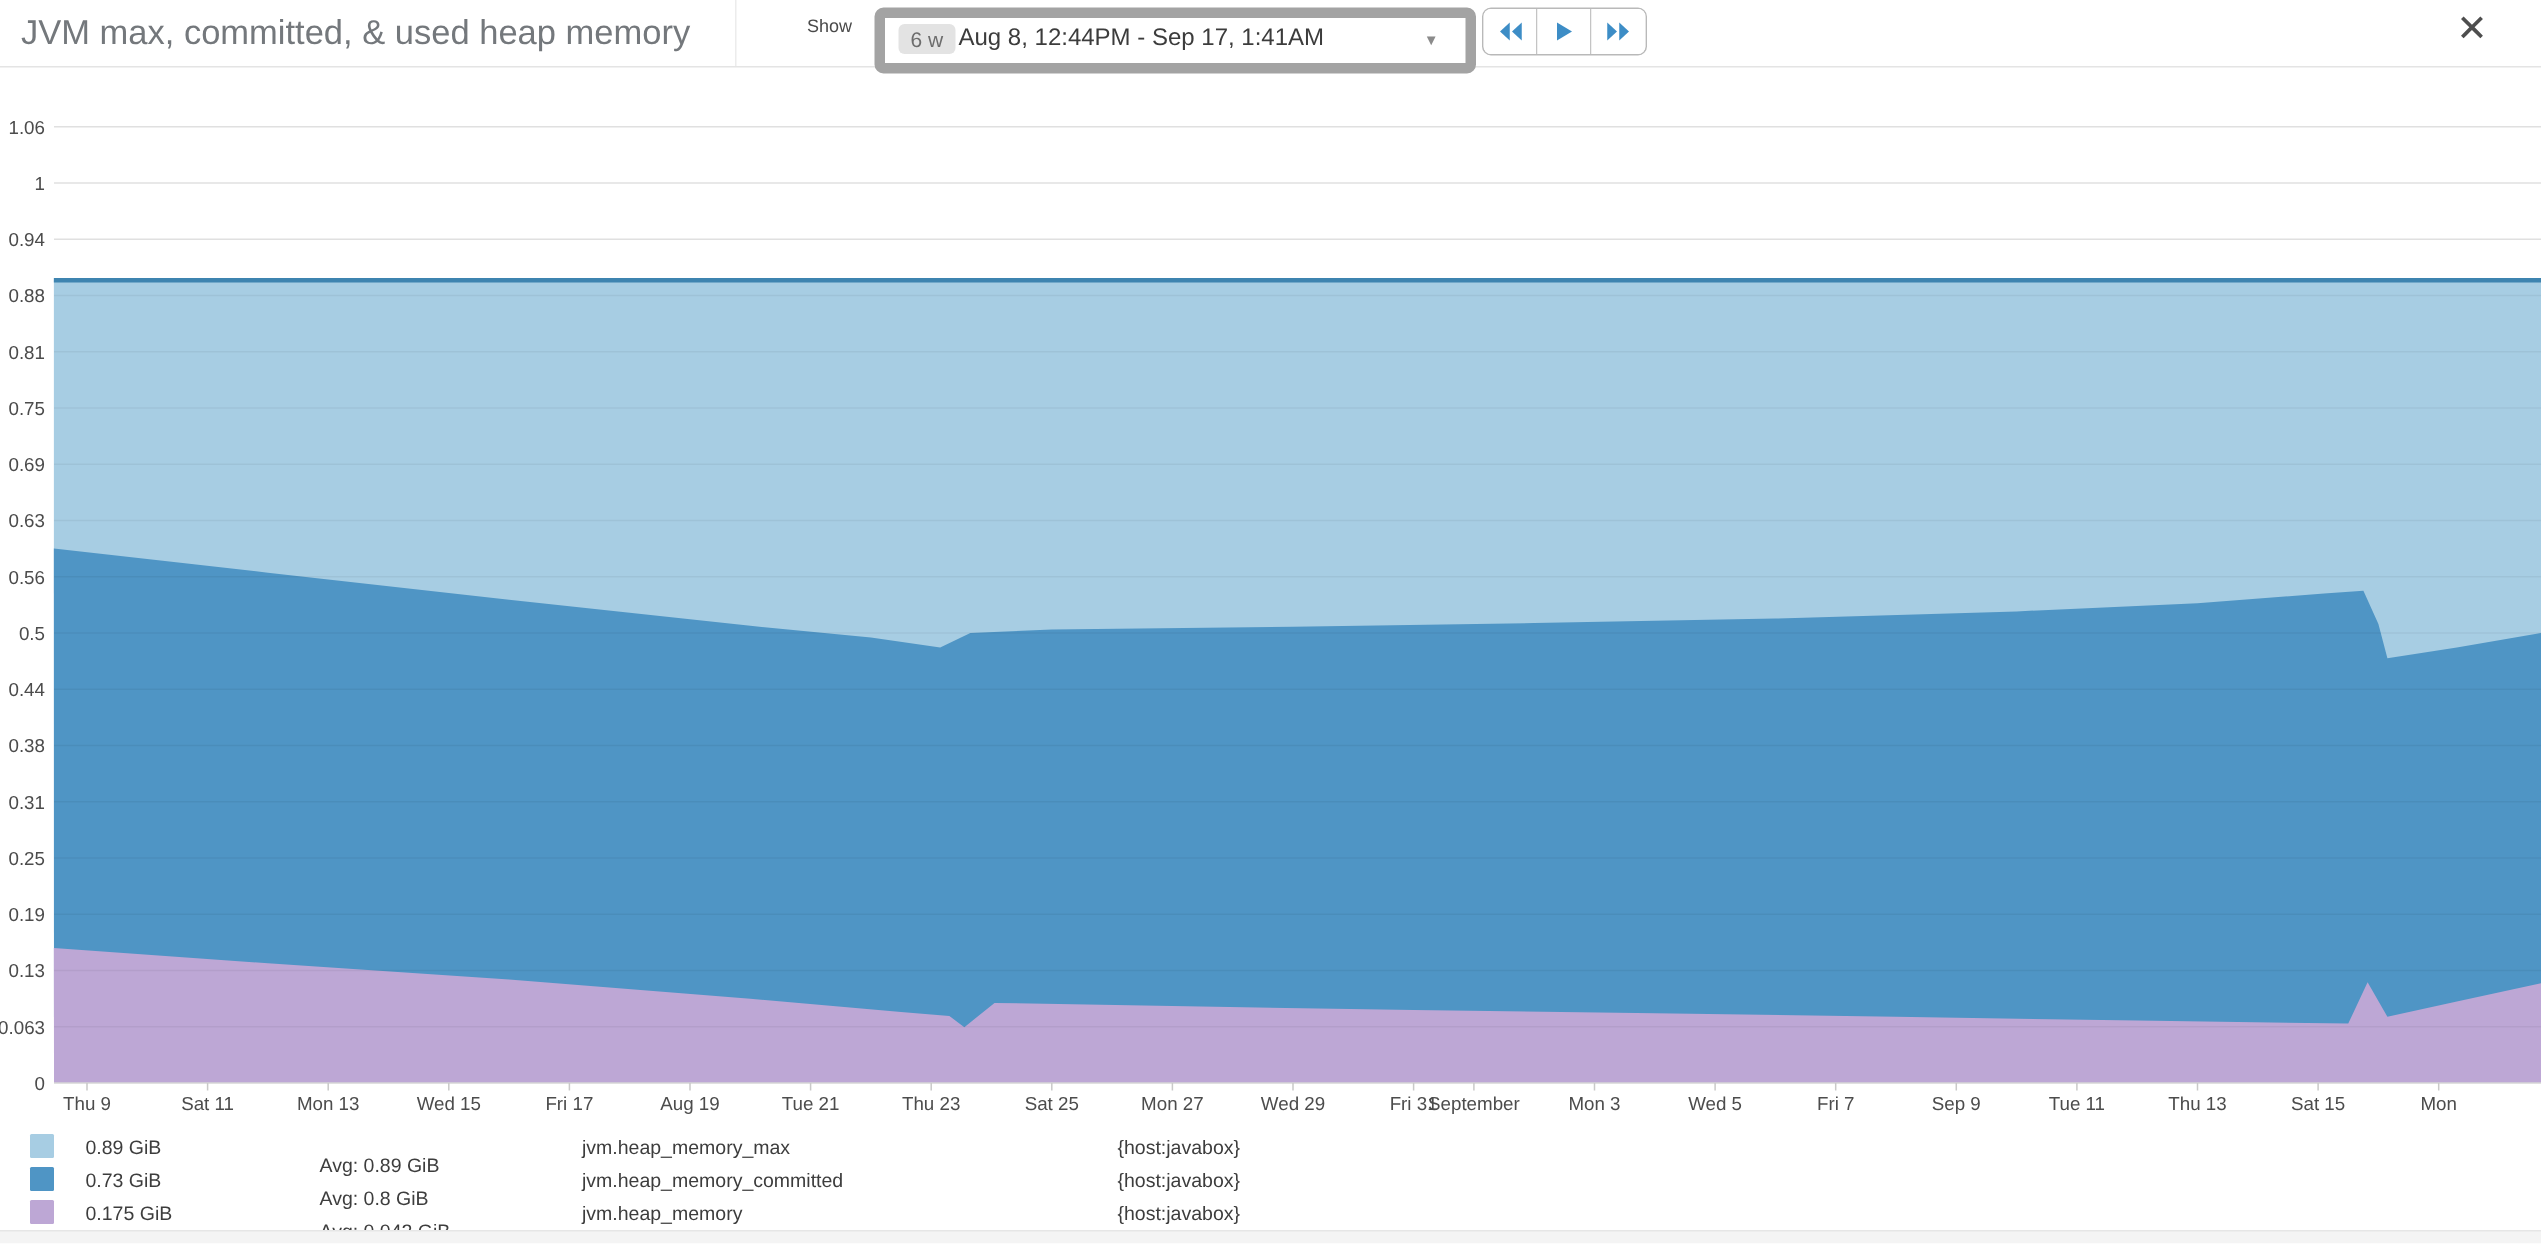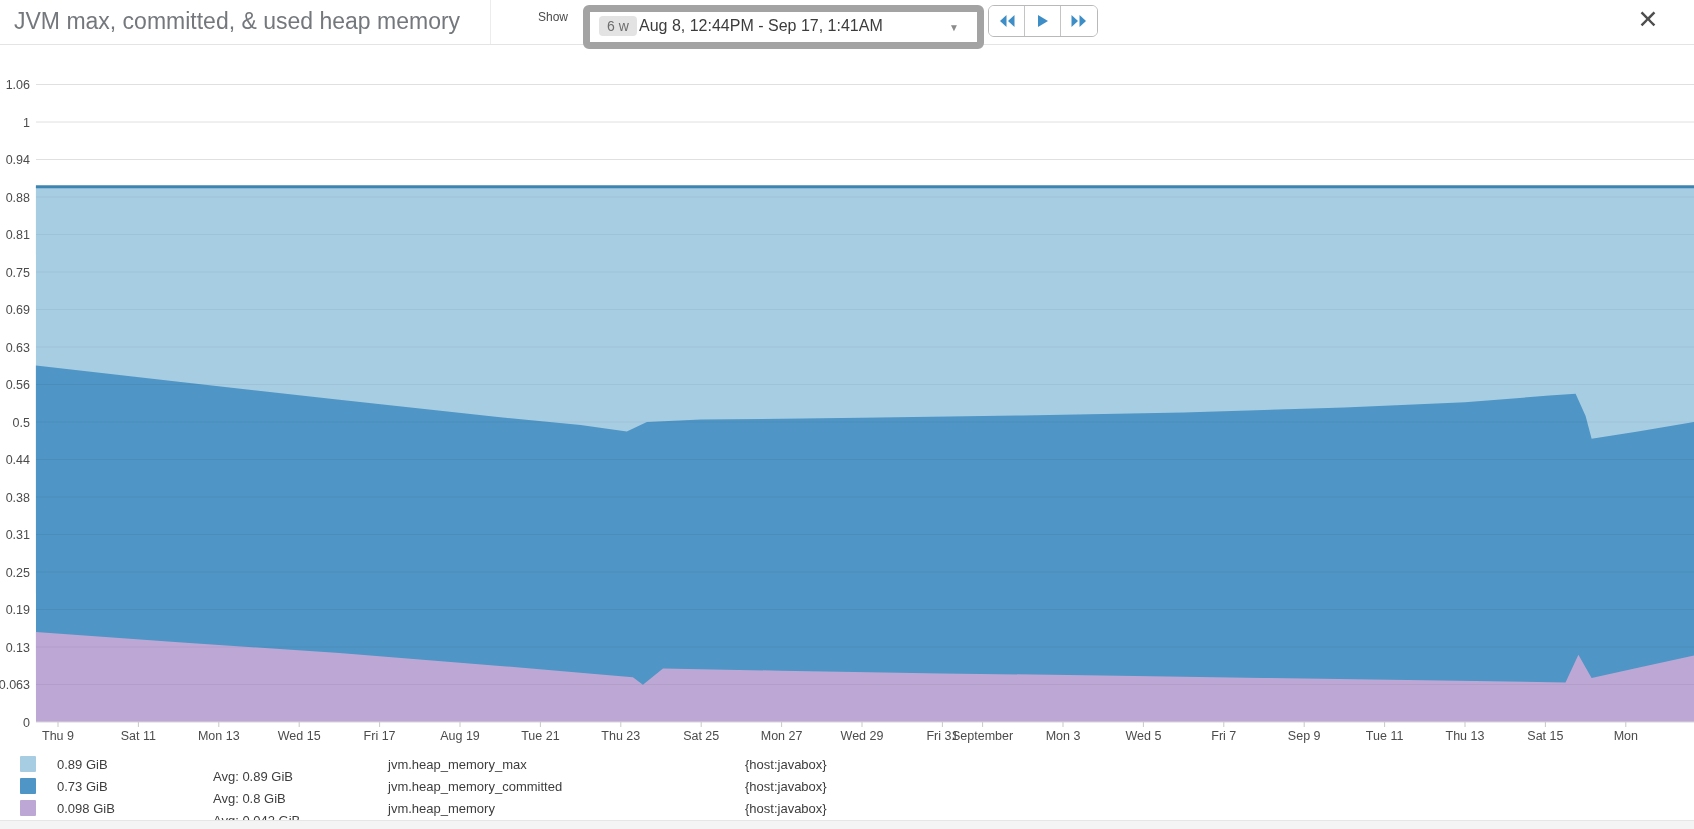--- a/index.html
+++ b/index.html
@@ -190,21 +190,21 @@
     </div>
     <div class="lg-row" style="top:30px">
       <span class="lg-swatch" style="background: rgb(79, 149, 197);"></span>
       <span class="lg-val">0.73 GiB</span>
       <span class="lg-avg">Avg: 0.8 GiB</span>
       <span class="lg-metric">jvm.heap_memory_committed</span>
       <span class="lg-scope">{host:javabox}</span>
     </div>
     <div class="lg-row" style="top:52px">
       <span class="lg-swatch" style="background: rgb(189, 167, 213);"></span>
-      <span class="lg-val">0.098 GiB</span>
+      <span class="lg-val">0.175 GiB</span>
       <span class="lg-avg">Avg: 0.042 GiB</span>
       <span class="lg-metric">jvm.heap_memory</span>
       <span class="lg-scope">{host:javabox}</span>
     </div>
   </div>
 
   <div id="bottom-strip"></div>
 </div>
 
 </body></html>

